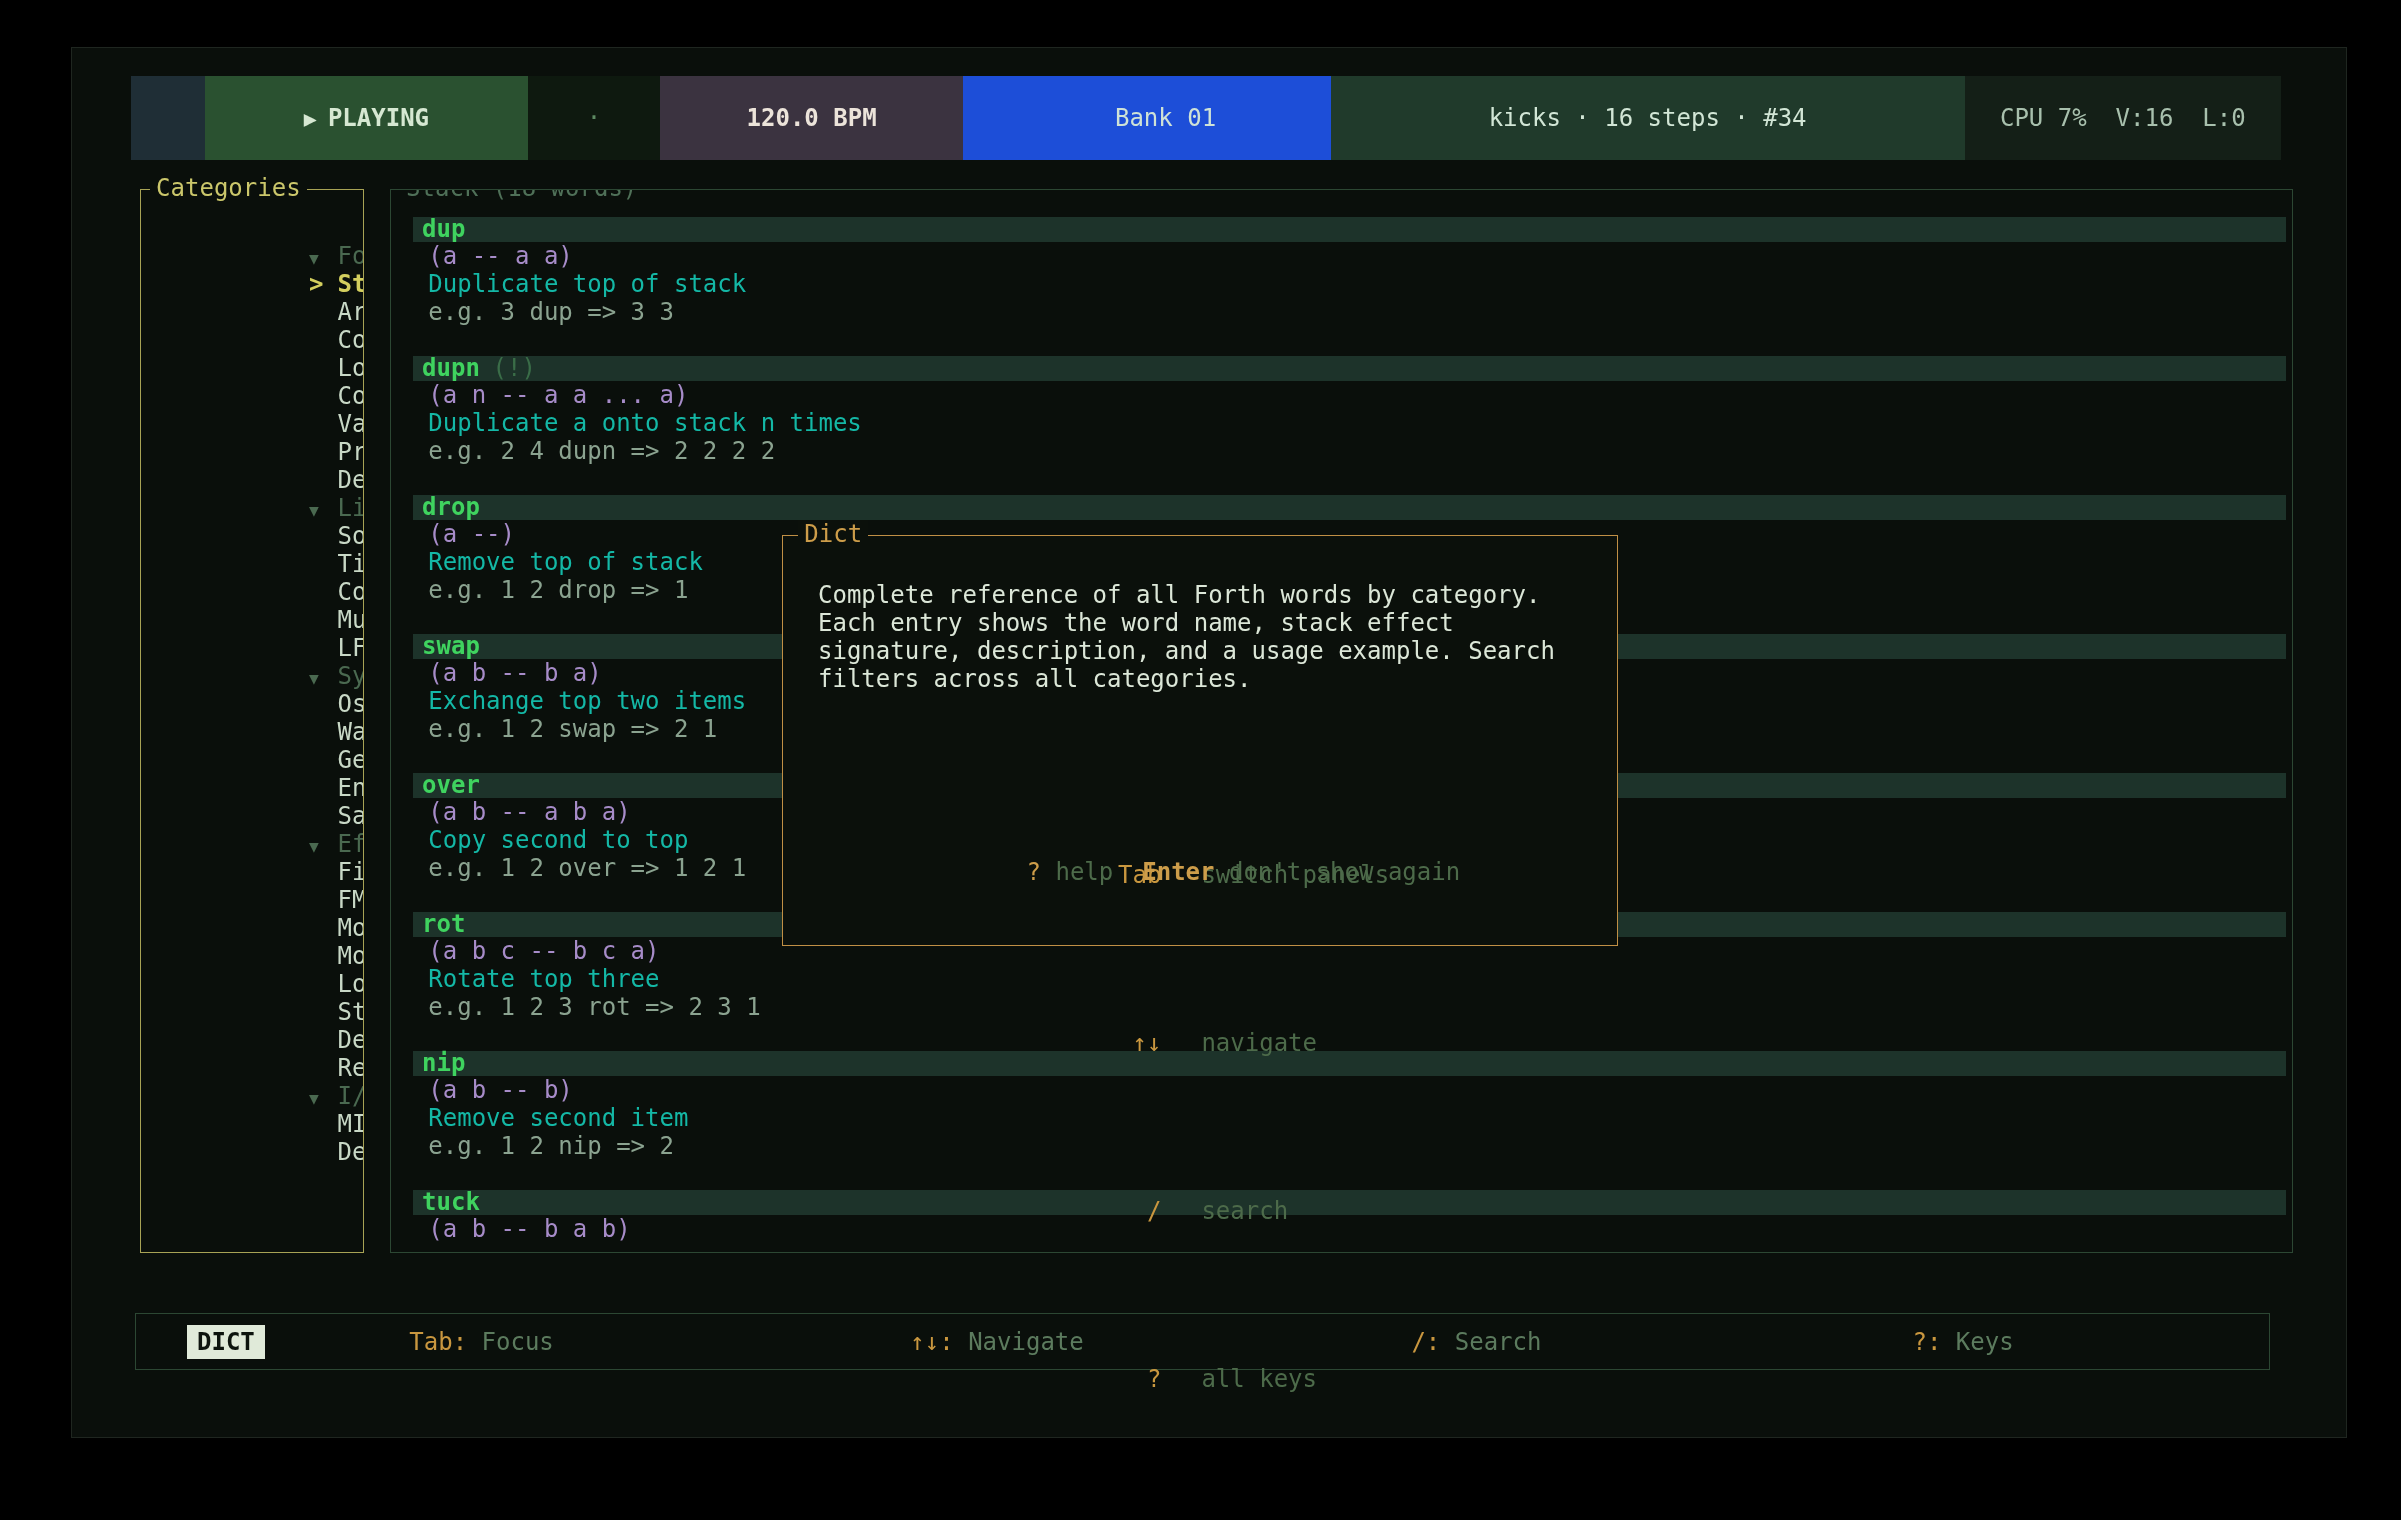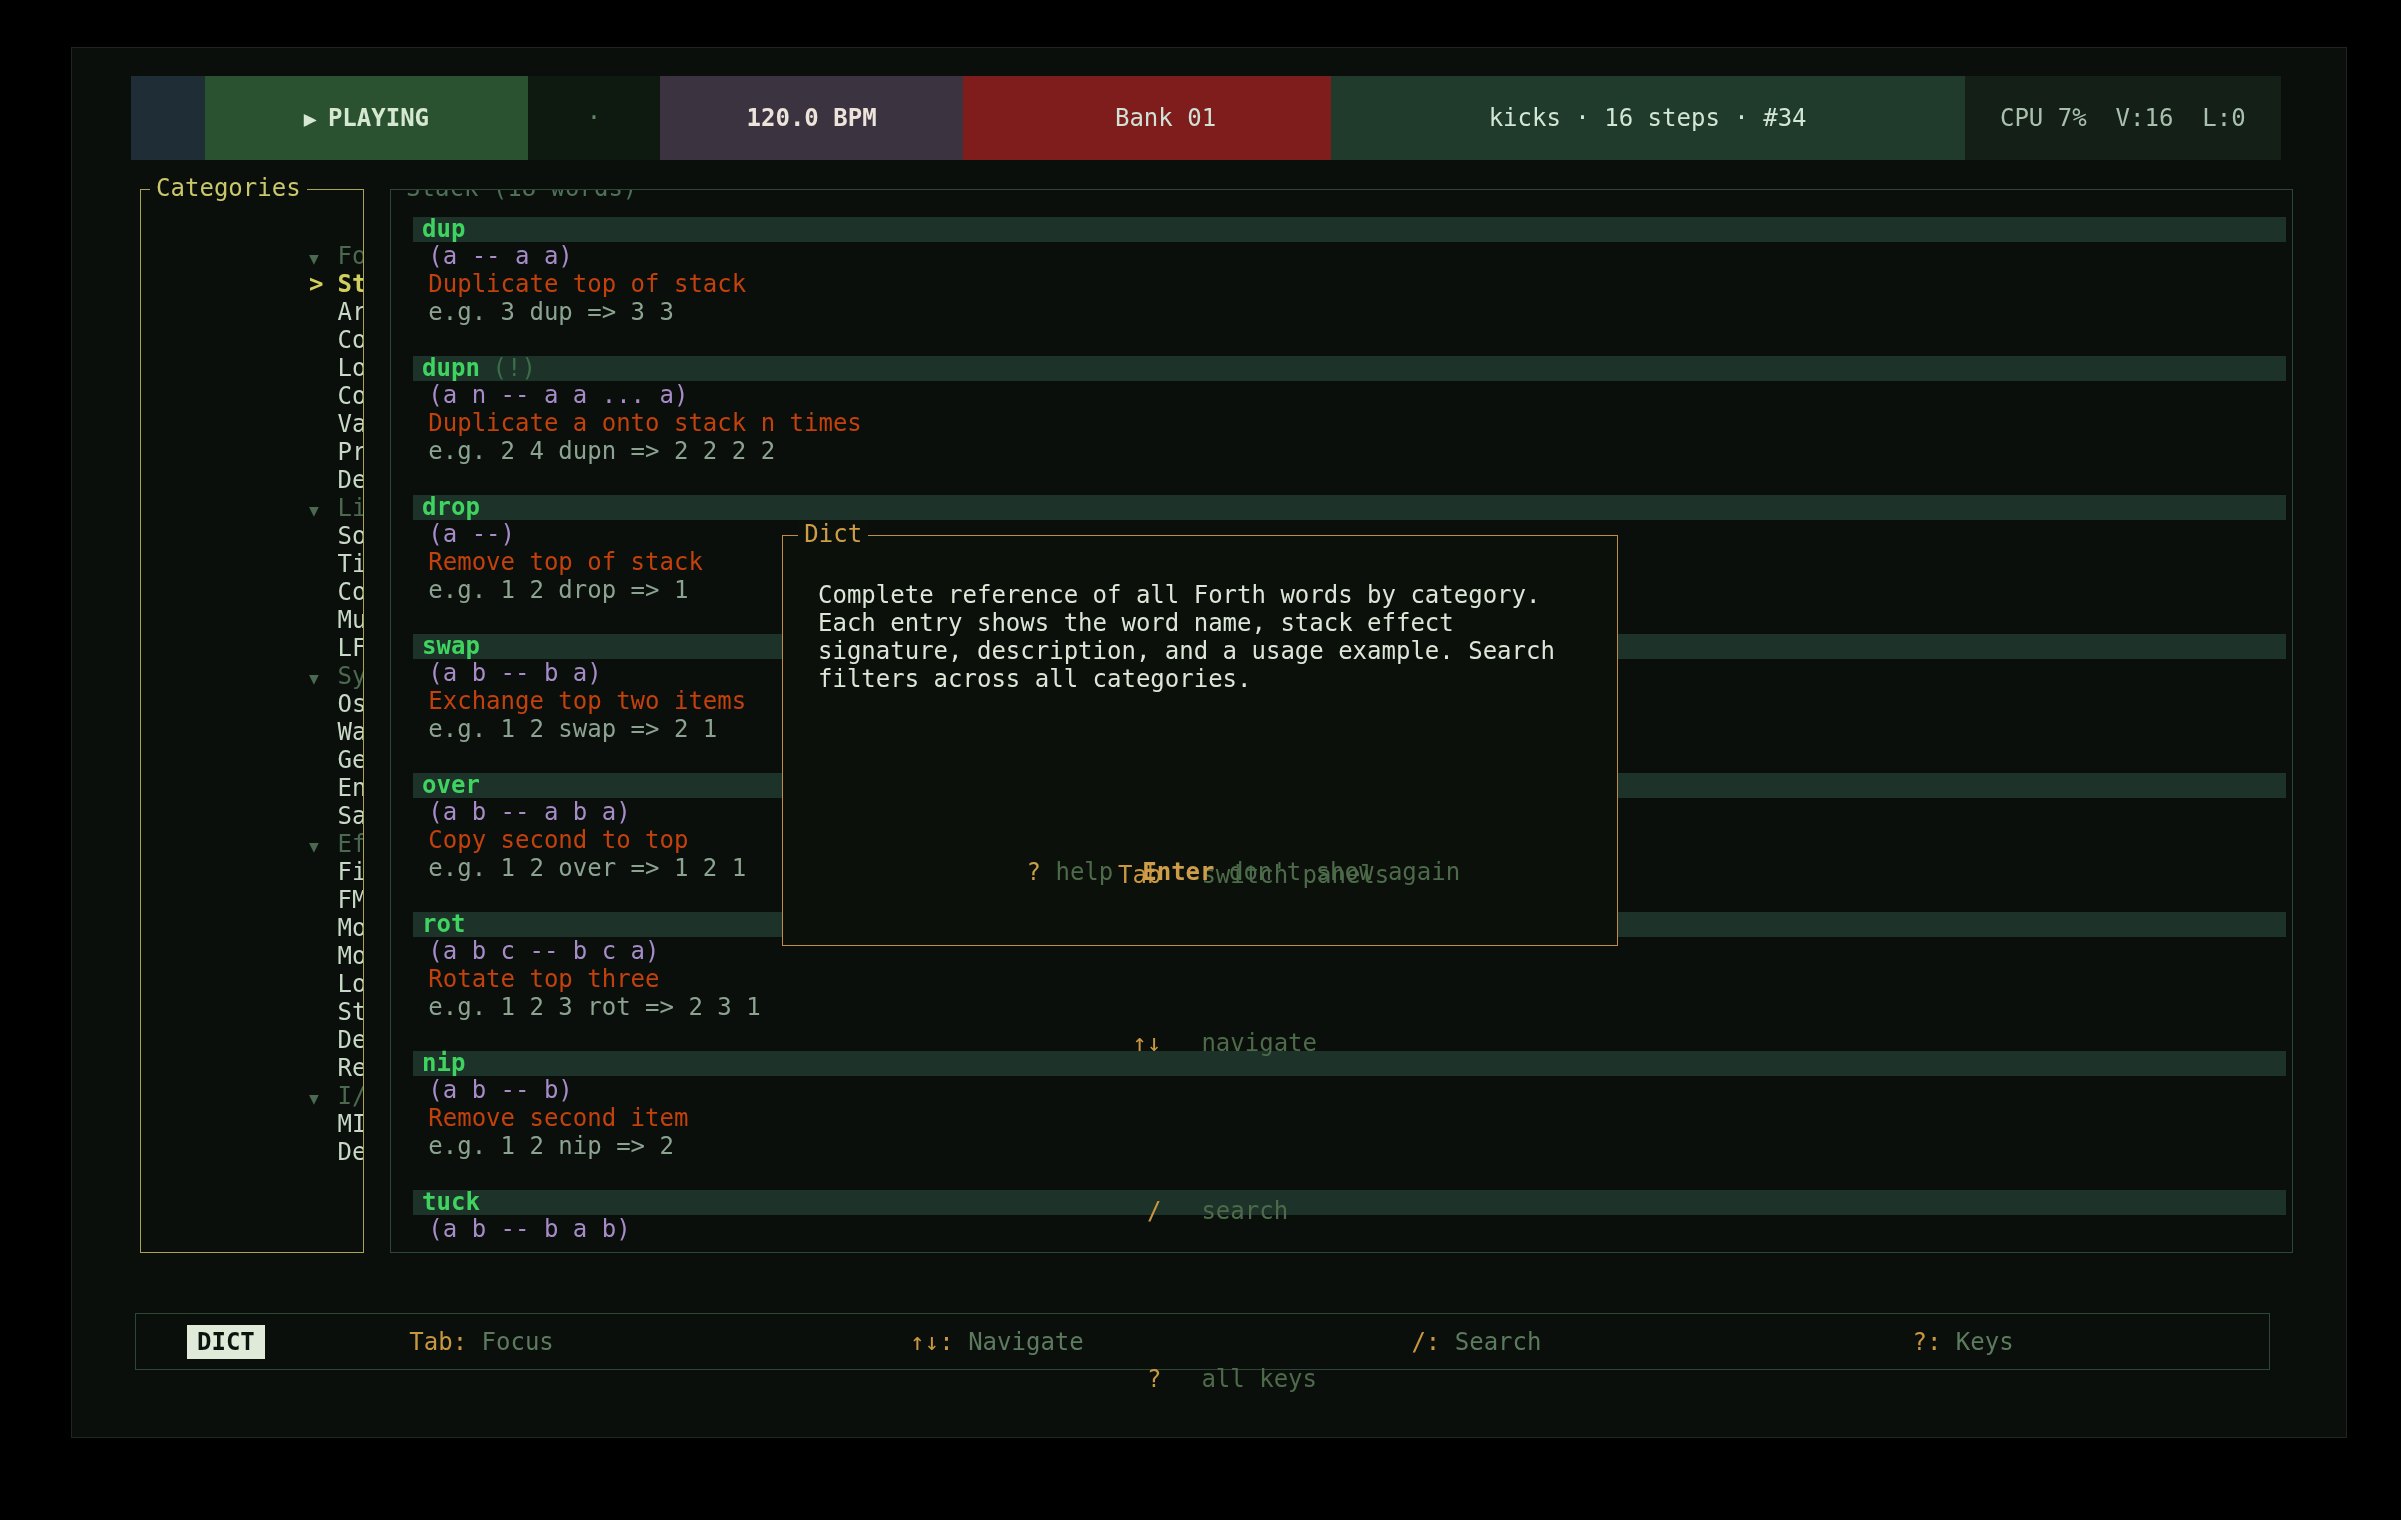--- a/index.html
+++ b/index.html
@@ -11,21 +11,21 @@
        background:#0a0f0b;border:1.3px solid #1f2620;box-sizing:border-box;}
 
   
   .topbar{position:absolute;left:59px;top:28px;width:2150px;height:84px;display:flex;}
   .seg{height:84px;display:flex;align-items:center;justify-content:center;
        font-size:24px;white-space:pre;}
   .seg-blank   {width:75px;background:#1f2e36;}
   .seg-playing {width:329px;background:#2a5130;color:#d6e8d2;font-weight:600;}
   .seg-dot     {width:134px;background:#0e190f;color:#5d8a62;}
   .seg-bpm     {width:309px;background:#3b3340;color:#ece4da;font-weight:700;}
-  .seg-bank    {width:336px;background:#7f1d1d;color:#cfe2d6;padding-left:37px;}
+  .seg-bank    {width:336px;background:#1d4ed8;color:#cfe2d6;padding-left:37px;}
   .seg-pattern {width:645px;background:#203a2b;color:#d2e6d6;}
   .seg-stats   {width:322px;background:#141f17;color:#a8c0ad;}
   .play-icon{margin-right:11.3px;font-size:21.4px;}
 
   
   .frame{position:absolute;box-sizing:border-box;background:#0a0f0b;padding-left:16px;}
   .frame-title{position:absolute;top:-16.3px;left:8.8px;background:#0a0f0b;
                padding:0 6.3px;font-size:24px;line-height:28px;white-space:pre;}
 
   
@@ -42,21 +42,21 @@
   .panel{left:318px;top:141px;width:1903px;height:1064px;border:1.9px solid #2c4733;overflow:hidden;}
   .panel .frame-title{color:#4f7058;}
   .entries{padding-top:27px;}
   .entry{height:139px;margin:0 6.3px;}
   .entry-header{height:25px;line-height:25px;background:#1d332a;padding-left:8.8px;
                 font-size:24px;white-space:pre;}
   .entry-word{color:#3fd35f;font-weight:700;}
   .entry-flag{color:#3a6d48;margin-left:12.6px;font-weight:400;}
   .entry-line{height:28px;line-height:28px;font-size:24px;padding-left:15px;white-space:pre;}
   .sig{color:#a78cc9;}
-  .desc{color:#c2410c;}
+  .desc{color:#14b8a6;}
   .ex{color:#8ba390;}
 
   
   .modal{position:absolute;left:710px;top:487px;width:836px;height:411px;
          background:#0b100b;border:1.9px solid #c08f45;box-sizing:border-box;z-index:5;}
   .modal .frame-title{background:#0b100b;color:#cd9d4a;left:15px;}
   .modal-body{padding:45px 0 0 35px;}
   .modal-body div{font-size:24px;line-height:28px;white-space:pre;color:#dce7d8;}
   .shortcuts{margin-top:28px;}
   .shortcut{font-size:24px;line-height:28px;white-space:pre;}

